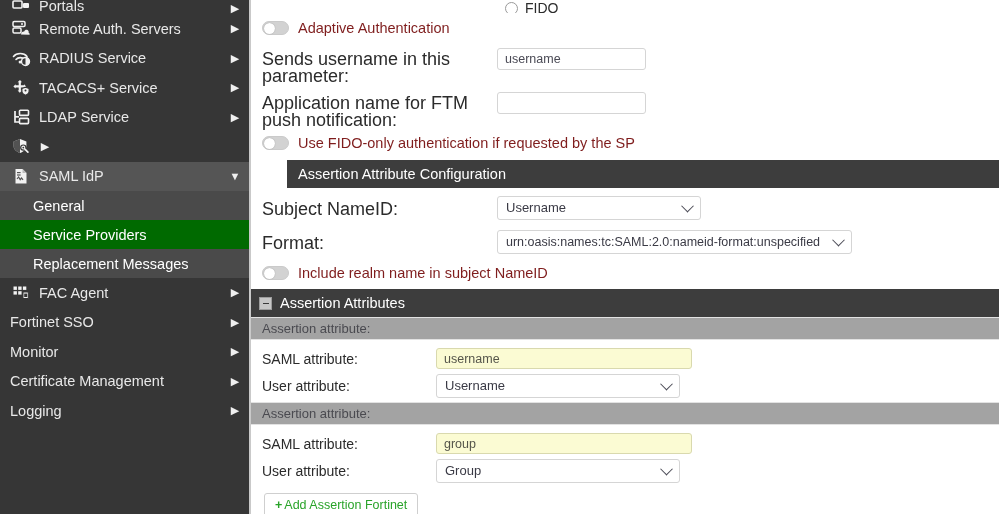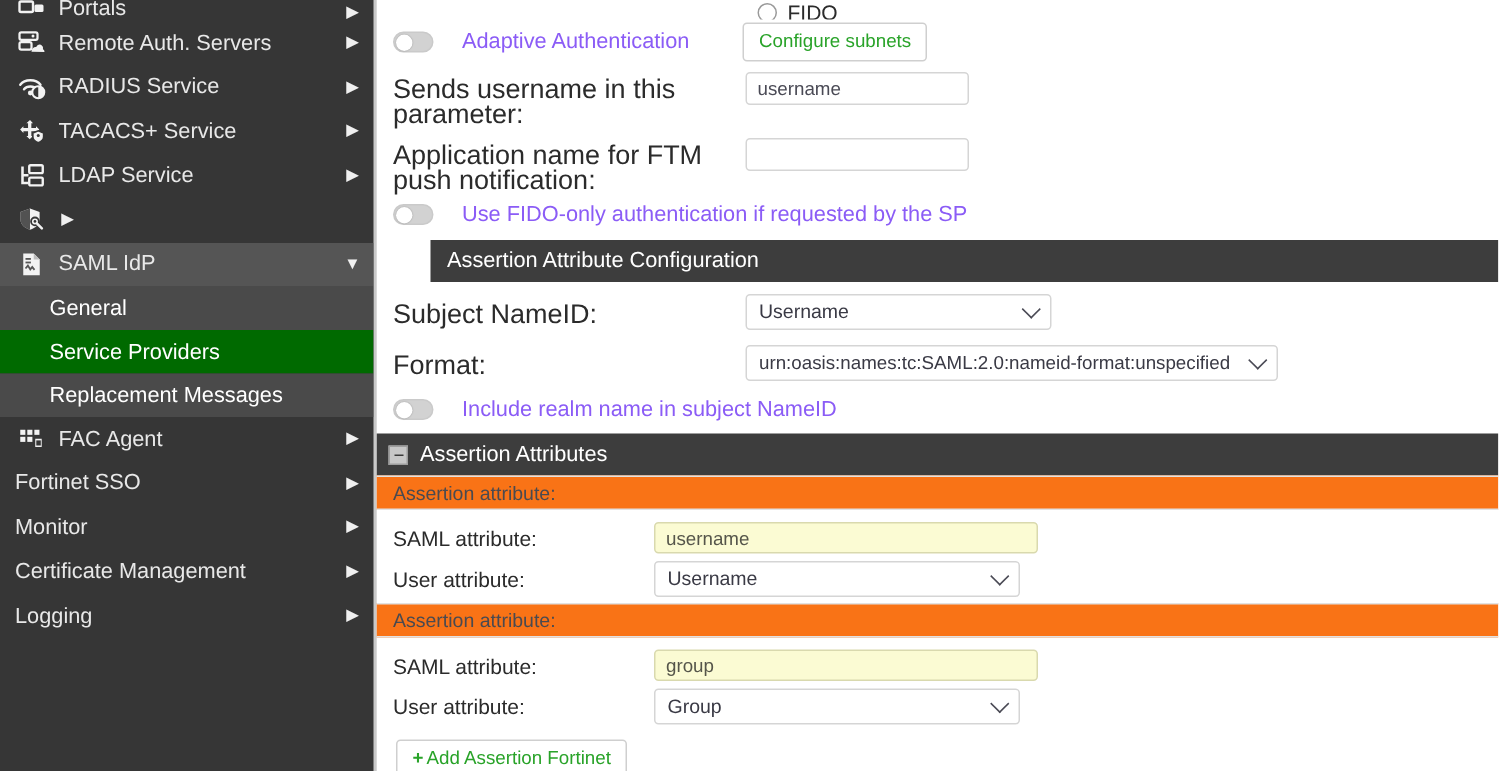--- a/index.html
+++ b/index.html
@@ -141,23 +141,23 @@
     border-radius: 50%;
     background: #ffffff;
     box-shadow: 0 0 1px rgba(0,0,0,.35);
   }
   .toggle-row {
     display: flex;
     align-items: center;
     padding-left: 11px;
   }
   .toggle-row .tlabel {
-    margin-left: 19px;
+    margin-left: 9px;
     font-size: 14.5px;
-    color: #8b5cf6;
+    color: #7f1d1d;
   }
 
   
   .btn-outline {
     display: inline-block;
     border: 1px solid #cfcfcf;
     border-radius: 3px;
     background: #ffffff;
     color: #29a329;
     font-size: 12.5px;
@@ -235,21 +235,21 @@
   .collapse-box::after {
     content: "";
     position: absolute;
     left: 2.5px; top: 5.2px;
     width: 6px; height: 1.6px;
     background: #3a3a3a;
   }
 
   
   .attr-subheader {
-    background: #f97316;
+    background: #a3a3a3;
     border-top: 1px solid #e2e2e2;
     border-bottom: 1px solid #e2e2e2;
     font-size: 13px;
     color: #4a4a50;
     height: 23px;
     display: flex;
     align-items: center;
     padding-left: 11px;
   }
   .attr-body { padding: 5px 0 3px 11px; }
@@ -417,23 +417,20 @@
         <span class="radio-circle"></span>
         <span>FIDO</span>
       </div>
     </div>
 
     <div style="display:flex; align-items:center; height:30px;">
       <div class="toggle-row" style="width:244px; flex:0 0 244px;">
         <span class="toggle"></span>
         <span class="tlabel">Adaptive Authentication</span>
       </div>
-      <div style="flex:1 1 auto;">
-        <button class="btn-outline">Configure subnets</button>
-      </div>
     </div>
 
     <div class="frow" style="padding-top:5px;">
       <div class="flabel">Sends username in this parameter:</div>
       <div class="fctl">
         <input class="inp" style="width: 149px;" type="text" value="username">
       </div>
     </div>
 
     <div class="frow" style="padding-top:7px;">

